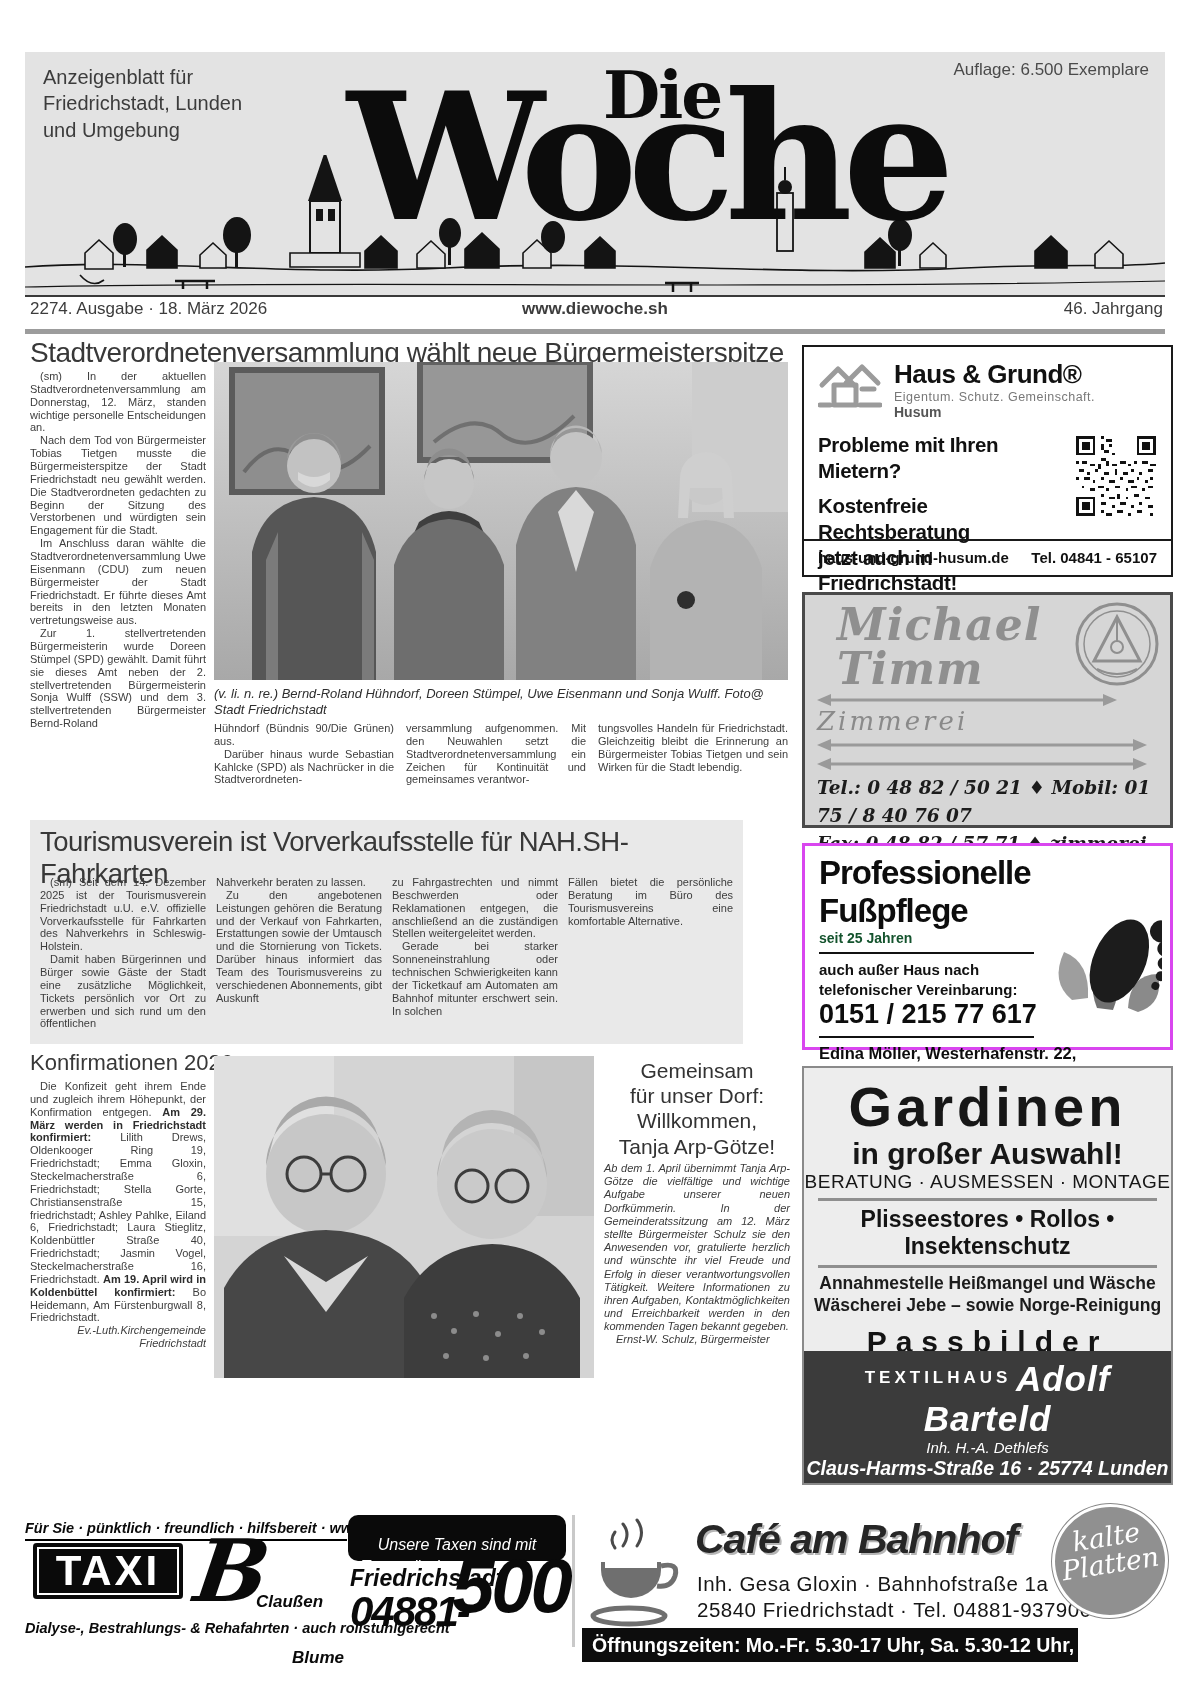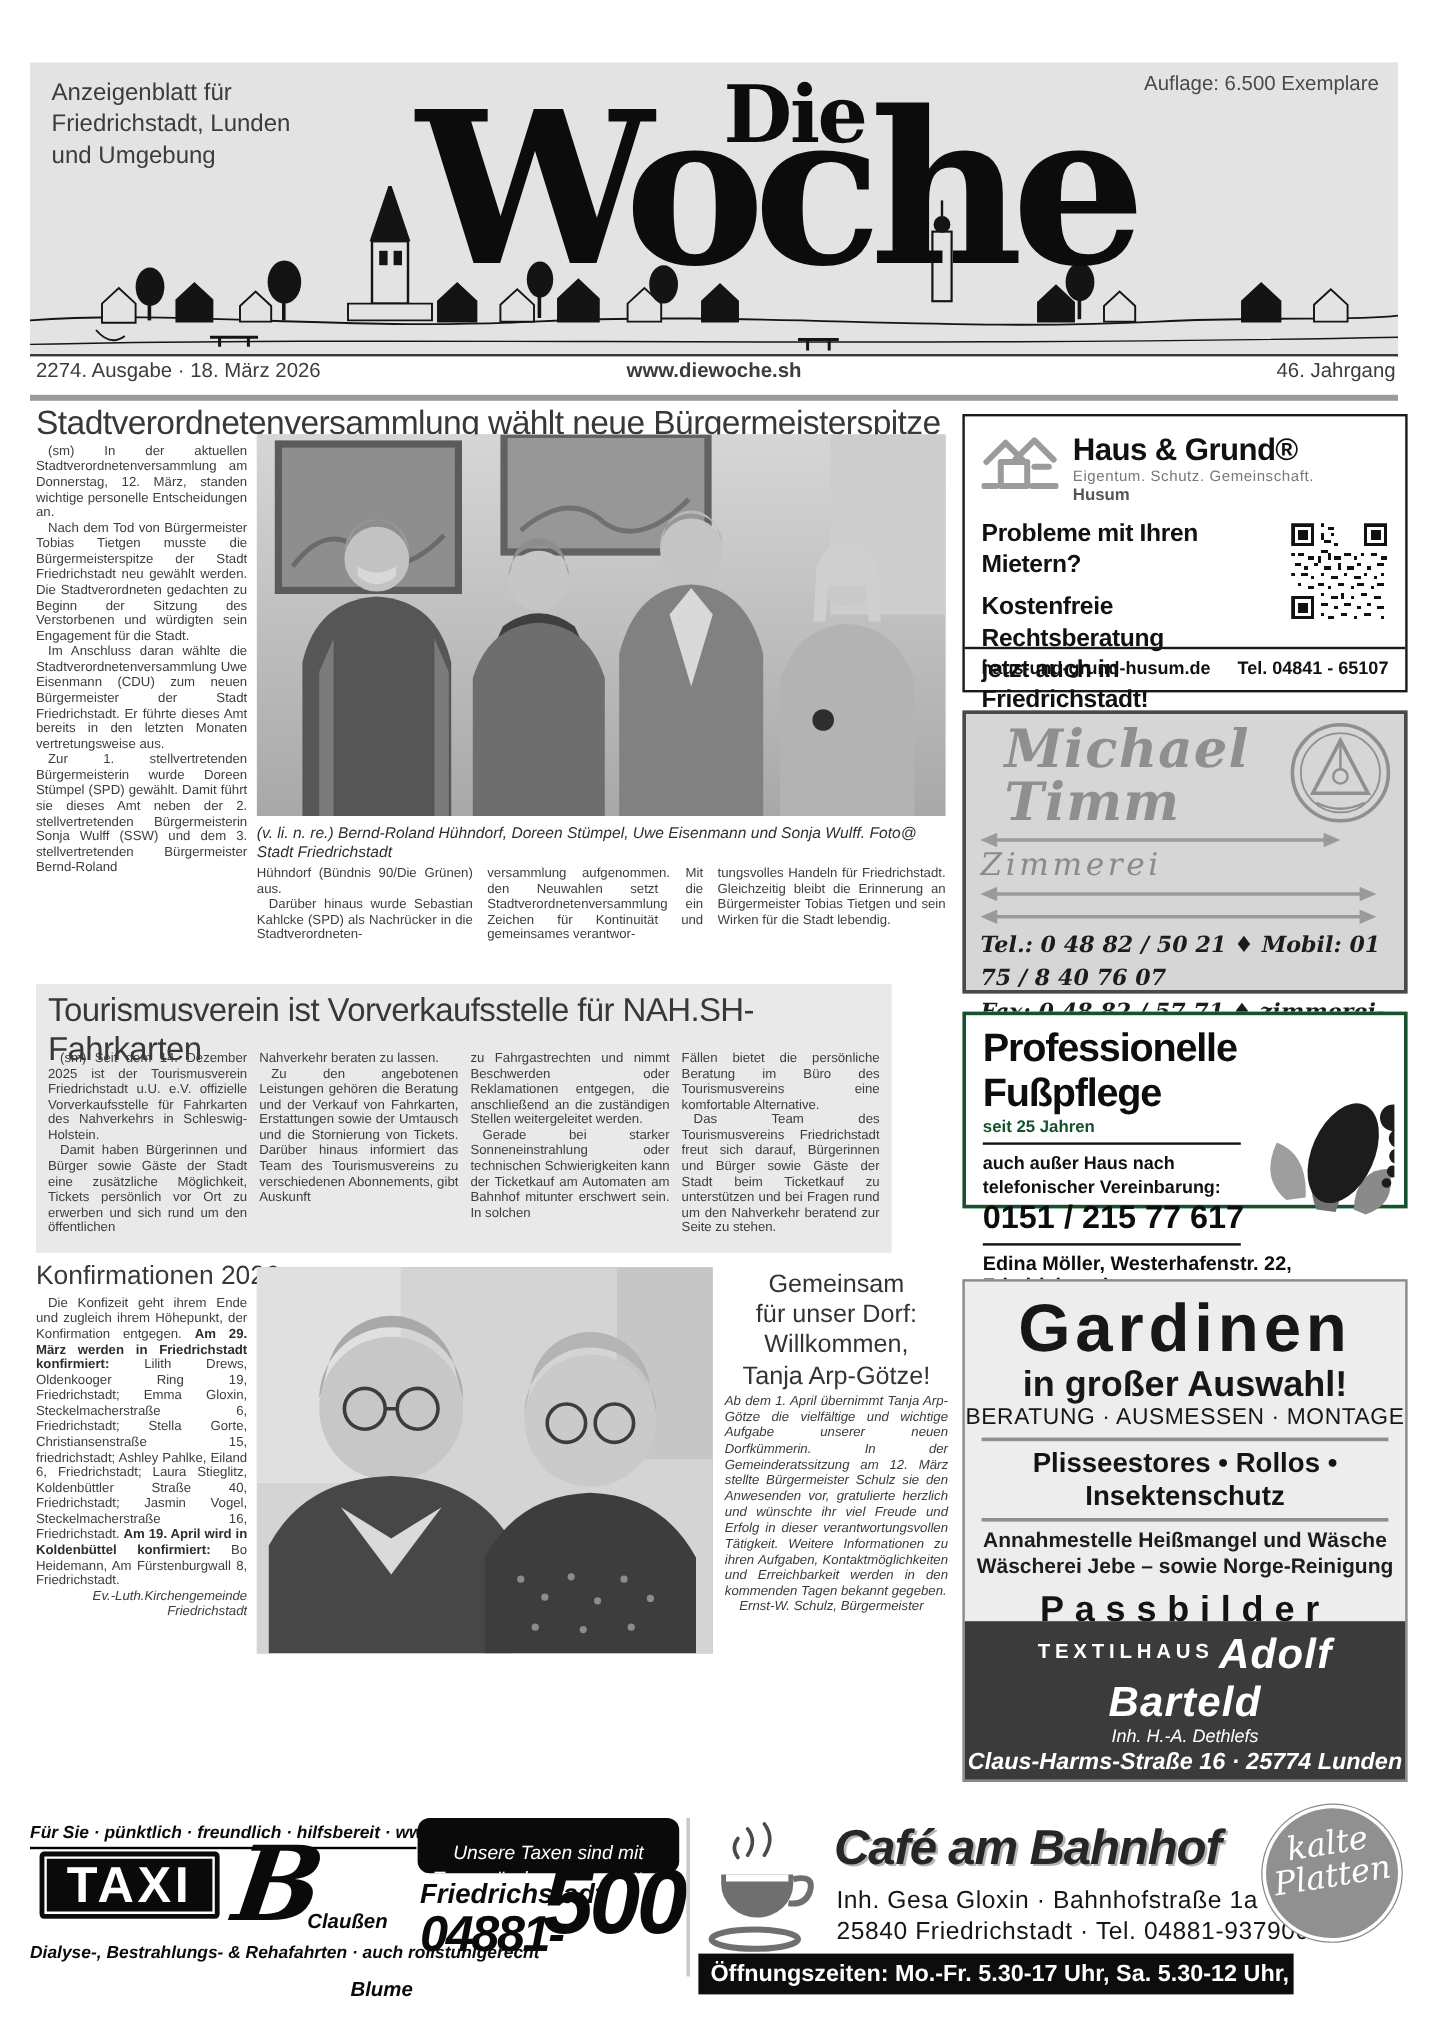--- a/index.html
+++ b/index.html
@@ -35,21 +35,21 @@
   .hg-brand{font-size:26px;font-weight:bold;color:#111;letter-spacing:-.5px;}
   .hg-tag{font-size:12.5px;color:#787878;letter-spacing:.5px;}
   .hg-city{font-size:14px;font-weight:bold;color:#555;}
   .hg-q{font-size:20.5px;font-weight:bold;color:#111;letter-spacing:-.3px;line-height:1.25;}
   .hg-foot{position:absolute;left:0;right:0;bottom:0;height:34px;border-top:2px solid #1a1a1a;font-size:15px;font-weight:bold;color:#111;line-height:34px;padding:0 14px;}
   .timm{top:592px;height:236px;border:3px solid #4a4a4a;background:#d6d6d6;padding:8px 12px;font-family:"DejaVu Serif",serif;}
   .timm-name{font-size:44px;font-style:italic;font-weight:bold;color:#8f8f8f;letter-spacing:1px;line-height:1;}
   .timm-trade{font-size:26px;font-style:italic;color:#8a8a8a;letter-spacing:3px;}
   .timm-svc{font-size:15.5px;font-style:italic;color:#1c1c1c;line-height:1.45;}
   .timm-tel{font-size:18.5px;font-style:italic;font-weight:bold;color:#1c1c1c;line-height:1.5;}
-  .fuss{top:843px;height:164px;border:3px solid #14532d;padding:8px 14px;}
+  .fuss{top:843px;height:207px;border:3px solid #d946ef;padding:8px 14px;}
   .fuss-title{font-size:33px;font-weight:bold;color:#0d0d0d;letter-spacing:-1px;}
   .fuss-sub{font-size:14px;font-weight:bold;color:#14532d;}
   .fuss-note{font-size:15px;font-weight:bold;color:#111;line-height:1.3;}
   .fuss-phone{font-size:27px;font-weight:bold;color:#0d0d0d;}
   .fuss-addr{font-size:16.5px;font-weight:bold;color:#0d0d0d;}
   .fuss hr{border:none;border-top:2px solid #111;margin:6px 0;width:215px;}
   .gard{top:1066px;height:419px;border:2px solid #8a8a8a;background:#ededed;text-align:center;}
   .gard-title{font-size:56px;font-weight:bold;color:#171717;letter-spacing:4px;line-height:1.05;}
   .gard-sub{font-size:30px;font-weight:bold;color:#171717;}
   .gard-svc{font-size:19px;color:#161616;letter-spacing:.5px;}
@@ -227,21 +227,20 @@
   <div class="abs body-col" style="left:186px;top:56px;width:166px;height:162px;">
     <p class="noind">Nahverkehr beraten zu lassen.</p>
     <p>Zu den angebotenen Leistungen gehören die Beratung und der Verkauf von Fahrkarten, Erstattungen sowie der Umtausch und die Stornierung von Tickets. Darüber hinaus informiert das Team des Tourismusvereins zu verschiedenen Abonnements, gibt Auskunft</p>
   </div>
   <div class="abs body-col" style="left:362px;top:56px;width:166px;height:162px;">
     <p class="noind">zu Fahrgastrechten und nimmt Beschwerden oder Reklamationen entgegen, die anschließend an die zuständigen Stellen weitergeleitet werden.</p>
     <p>Gerade bei starker Sonneneinstrahlung oder technischen Schwierigkeiten kann der Ticketkauf am Automaten am Bahnhof mitunter erschwert sein. In solchen</p>
   </div>
   <div class="abs body-col" style="left:538px;top:56px;width:165px;height:162px;">
     <p class="noind">Fällen bietet die persönliche Beratung im Büro des Tourismusvereins eine komfortable Alternative.</p>
-    <p>Das Team des Tourismusvereins Friedrichstadt freut sich darauf, Bürgerinnen und Bürger sowie Gäste der Stadt beim Ticketkauf zu unterstützen und bei Fragen rund um den Nahverkehr beratend zur Seite zu stehen.</p>
   </div>
 </div>
 
 <div class="abs konf-head">Konfirmationen 2026</div>
 <div class="abs body-col" style="left:30px;top:1080px;width:176px;height:330px;">
   <p>
     <span>Die Konfizeit geht ihrem Ende und zugleich ihrem Höhepunkt, der Konfirmation entgegen. </span><b>Am 29. März werden in Friedrichstadt konfirmiert:</b><span> Lilith Drews, Oldenkooger Ring 19, Friedrichstadt; Emma Gloxin, Steckelmacherstraße 6, Friedrichstadt; Stella Gorte, Christiansenstraße 15, friedrichstadt; Ashley Pahlke, Eiland 6, Friedrichstadt; Laura Stieglitz, Koldenbüttler Straße 40, Friedrichstadt; Jasmin Vogel, Steckelmacherstraße 16, Friedrichstadt. </span><b>Am 19. April wird in Koldenbüttel konfirmiert:</b><span> Bo Heidemann, Am Fürstenburgwall 8, Friedrichstadt.</span>
   </p>
   <p class="noind" style="text-align:right;font-style:italic;">Ev.-Luth.Kirchengemeinde</p>
   <p class="noind" style="text-align:right;font-style:italic;">Friedrichstadt</p>

